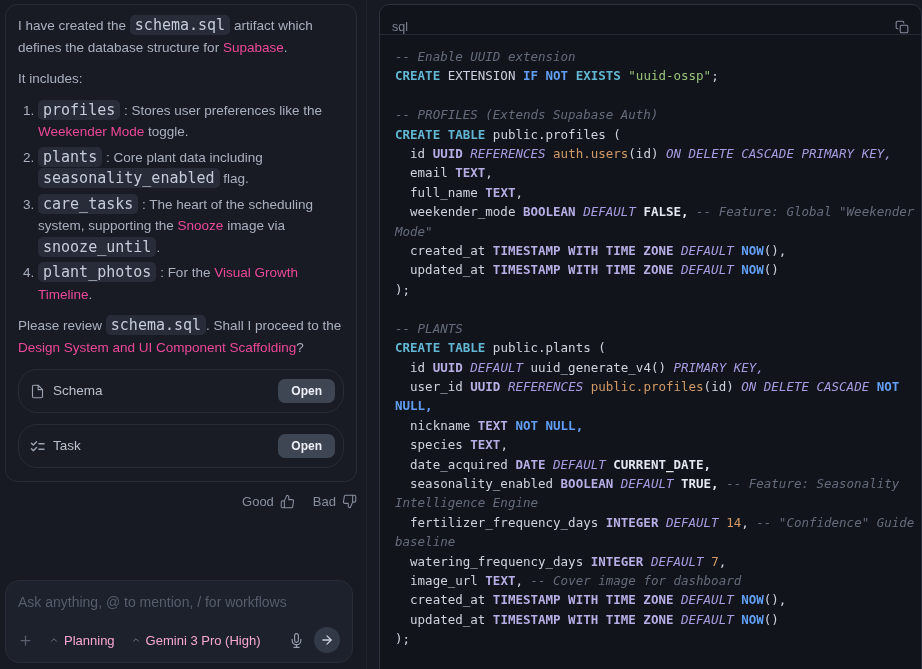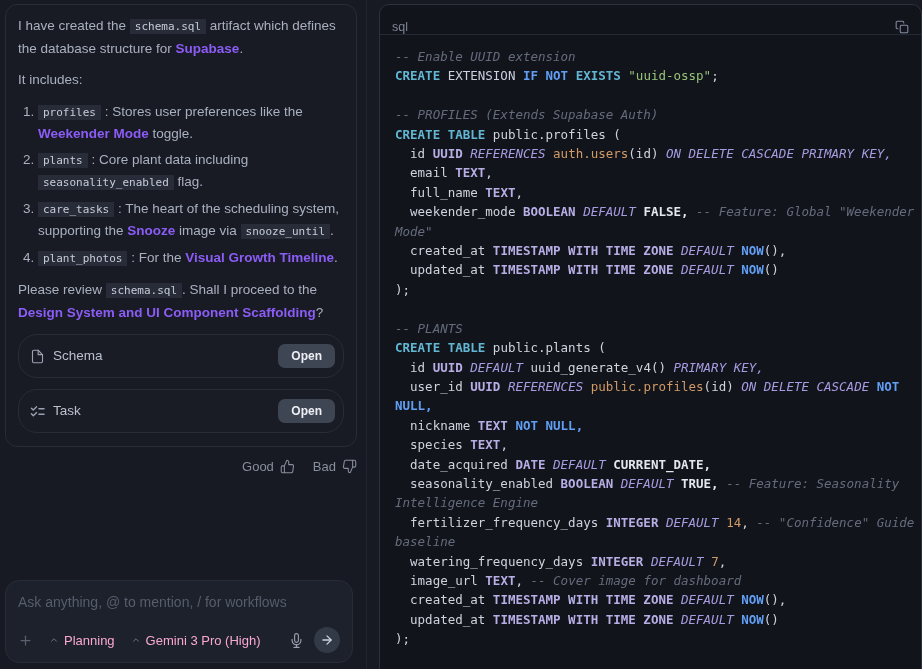--- a/index.html
+++ b/index.html
@@ -8,23 +8,23 @@
   
   .chat-col{position:absolute;left:0;top:0;width:366px;height:669px;box-sizing:border-box;
             padding:4px 9px 0 5px;}
   .bubble{border:1px solid #272c38;border-radius:12px;background:#181b23;
           padding:10px 12px 13px;box-sizing:border-box;color:#a9b0c0;
           font-size:13.5px;line-height:21.5px;}
   .bubble p{margin:0 0 10px;}
   .bubble ol{margin:0 0 10px;padding-left:20px;}
   .bubble li{margin-bottom:4px;}
   .bubble li::marker{color:#a9b0c0;}
-  .t-bold{color:#8b5cf6;font-weight:700;}
-  .t-code{font-family:"DejaVu Sans Mono",monospace;font-size:11px;background:#272c38;
-          color:#c7ccda;border-radius:0;padding:1px 5px;white-space:nowrap;}
+  .t-bold{color:#ec4899;font-weight:400;}
+  .t-code{font-family:"DejaVu Sans Mono",monospace;font-size:15px;background:#272c38;
+          color:#c7ccda;border-radius:5px;padding:1px 5px;white-space:nowrap;}
   .card{display:flex;align-items:center;height:42px;border:1px solid #272c38;border-radius:19px;
         background:#191c24;padding:0 8px 0 11px;margin-top:11px;}
   .card .file-ic{color:#9aa1b0;display:flex;}
   .card-label{color:#bac0cd;font-size:13.5px;margin-left:8px;}
   .open-btn{margin-left:auto;background:#3e4553;color:#edeff4;font-weight:700;font-size:12px;
             padding:5px 13px;border-radius:7px;border:none;cursor:pointer;}
   .feedback{display:flex;justify-content:flex-end;align-items:center;gap:18px;
             margin-top:12px;color:#878e9e;font-size:13px;}
   .fb-item{display:inline-flex;align-items:center;gap:6px;cursor:pointer;}
   .composer{position:absolute;left:5px;bottom:6px;width:348px;box-sizing:border-box;

